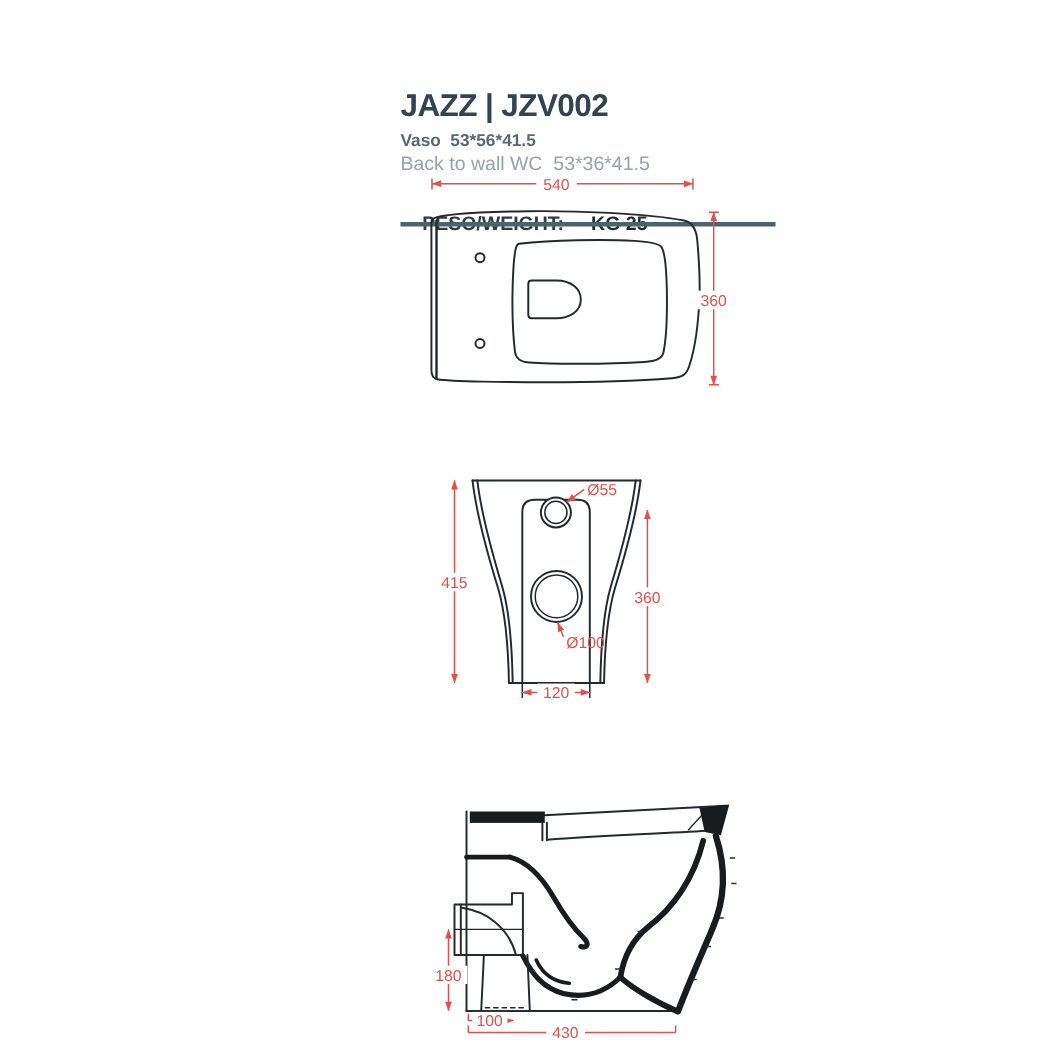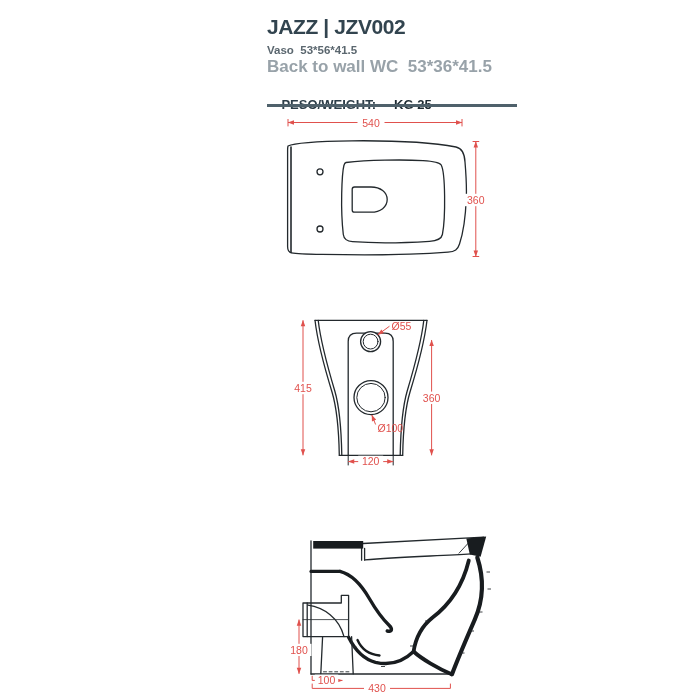--- a/index.html
+++ b/index.html
@@ -1,21 +1,21 @@
 <!DOCTYPE html>
 <html><head>
 <meta charset="utf-8">
 <style>
   html,body{margin:0;padding:0;background:#ffffff;}
   #page{position:relative;width:700px;height:700px;background:#ffffff;overflow:hidden;
         font-family:"Liberation Sans",sans-serif;}
-  .abs{position:absolute;white-space:pre;}
+  .abs{position:absolute;white-space:pre;margin-top:44px;}
   #product-model{left:267px;top:15px;font-size:21px;font-weight:bold;color:#32444f;letter-spacing:-0.4px;}
   #product-desc-it{left:267px;top:44px;font-size:11.5px;font-weight:bold;color:#5b676f;}
-  #product-desc-en{left:267px;top:57px;font-size:17px;font-weight:bold;color:#98a2a9;}
+  #product-desc-en{left:267px;top:57px;font-size:13px;font-weight:normal;color:#98a2a9;}
   #weight-row{left:267px;top:82px;font-size:13px;font-weight:bold;color:#2c3d48;}
   #weight-row .val{margin-left:18px;color:#1d2a32;}
   #header-divider{left:267px;top:104px;width:250px;height:2.5px;background:#4f616b;}
   svg{position:absolute;left:0;top:0;}
   svg text{font-family:"Liberation Sans",sans-serif;fill:#e0514d;font-size:10.5px;}
   .dk{stroke:#23292d;fill:none;stroke-width:1.3;stroke-linecap:round;stroke-linejoin:round;}
   .rd{stroke:#e0514d;fill:none;stroke-width:1;}
   .thk{stroke:#181c1f;fill:none;stroke-linecap:round;stroke-linejoin:round;}
 </style>
 </head>

